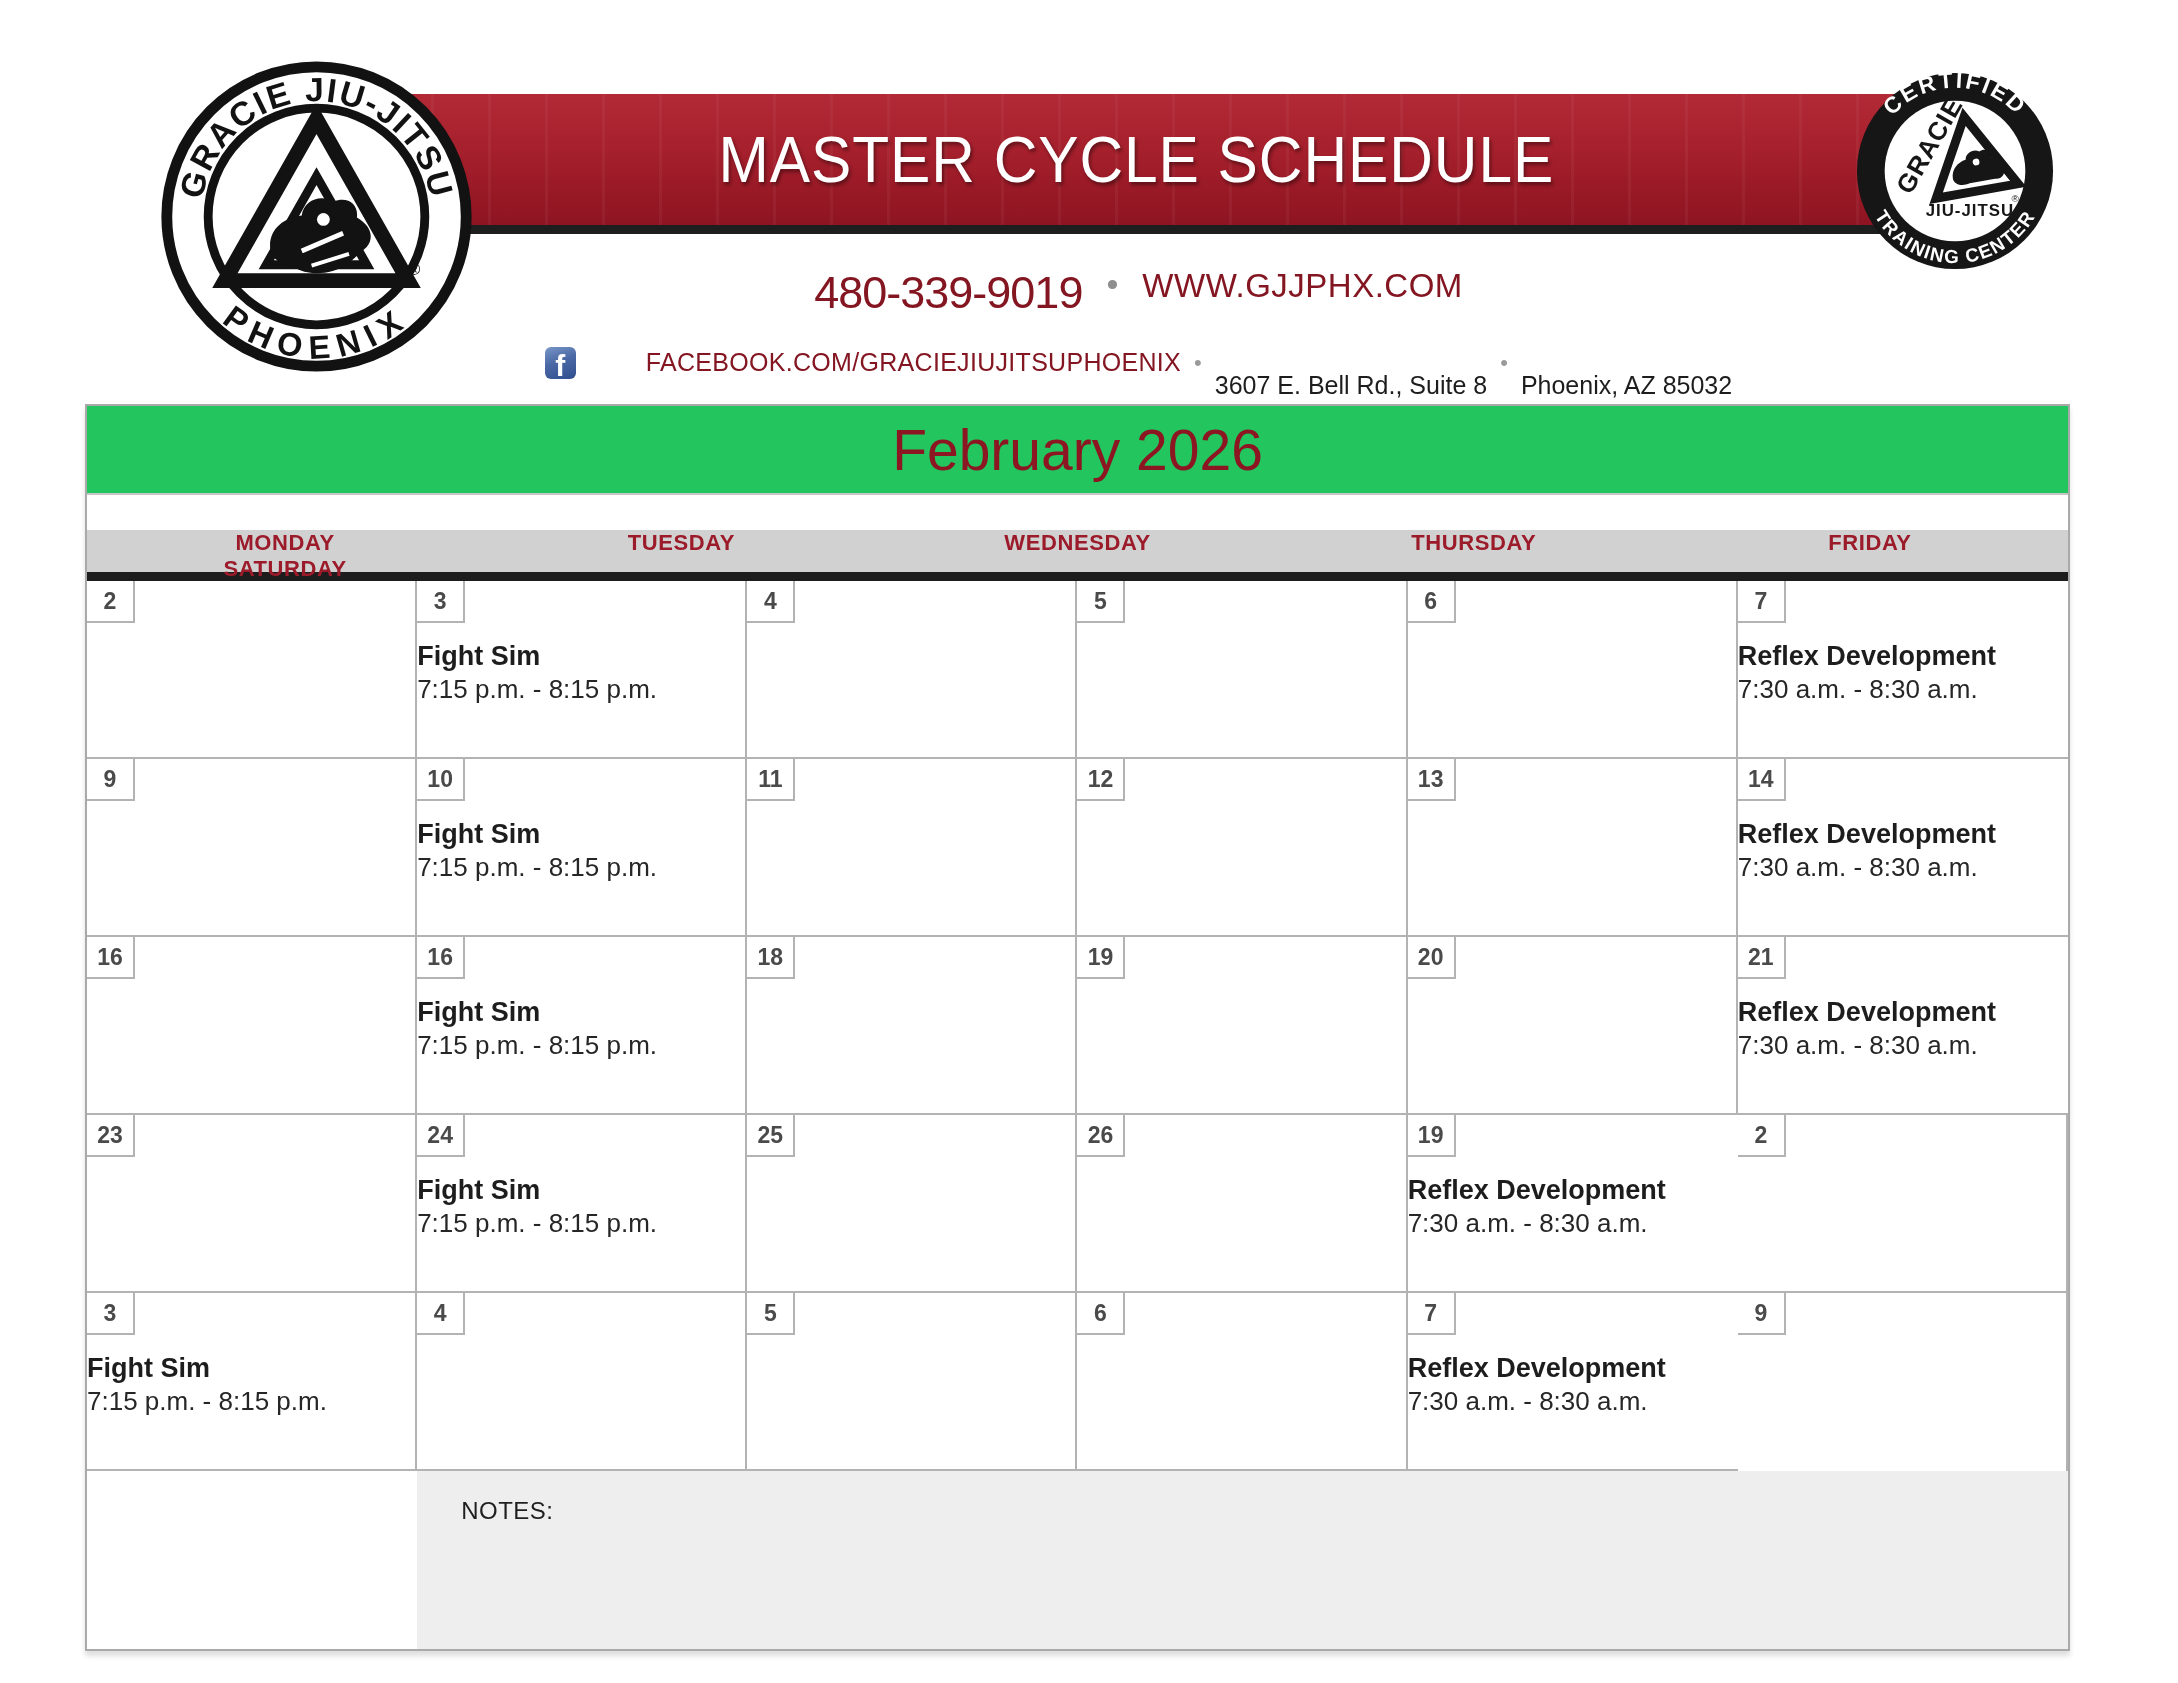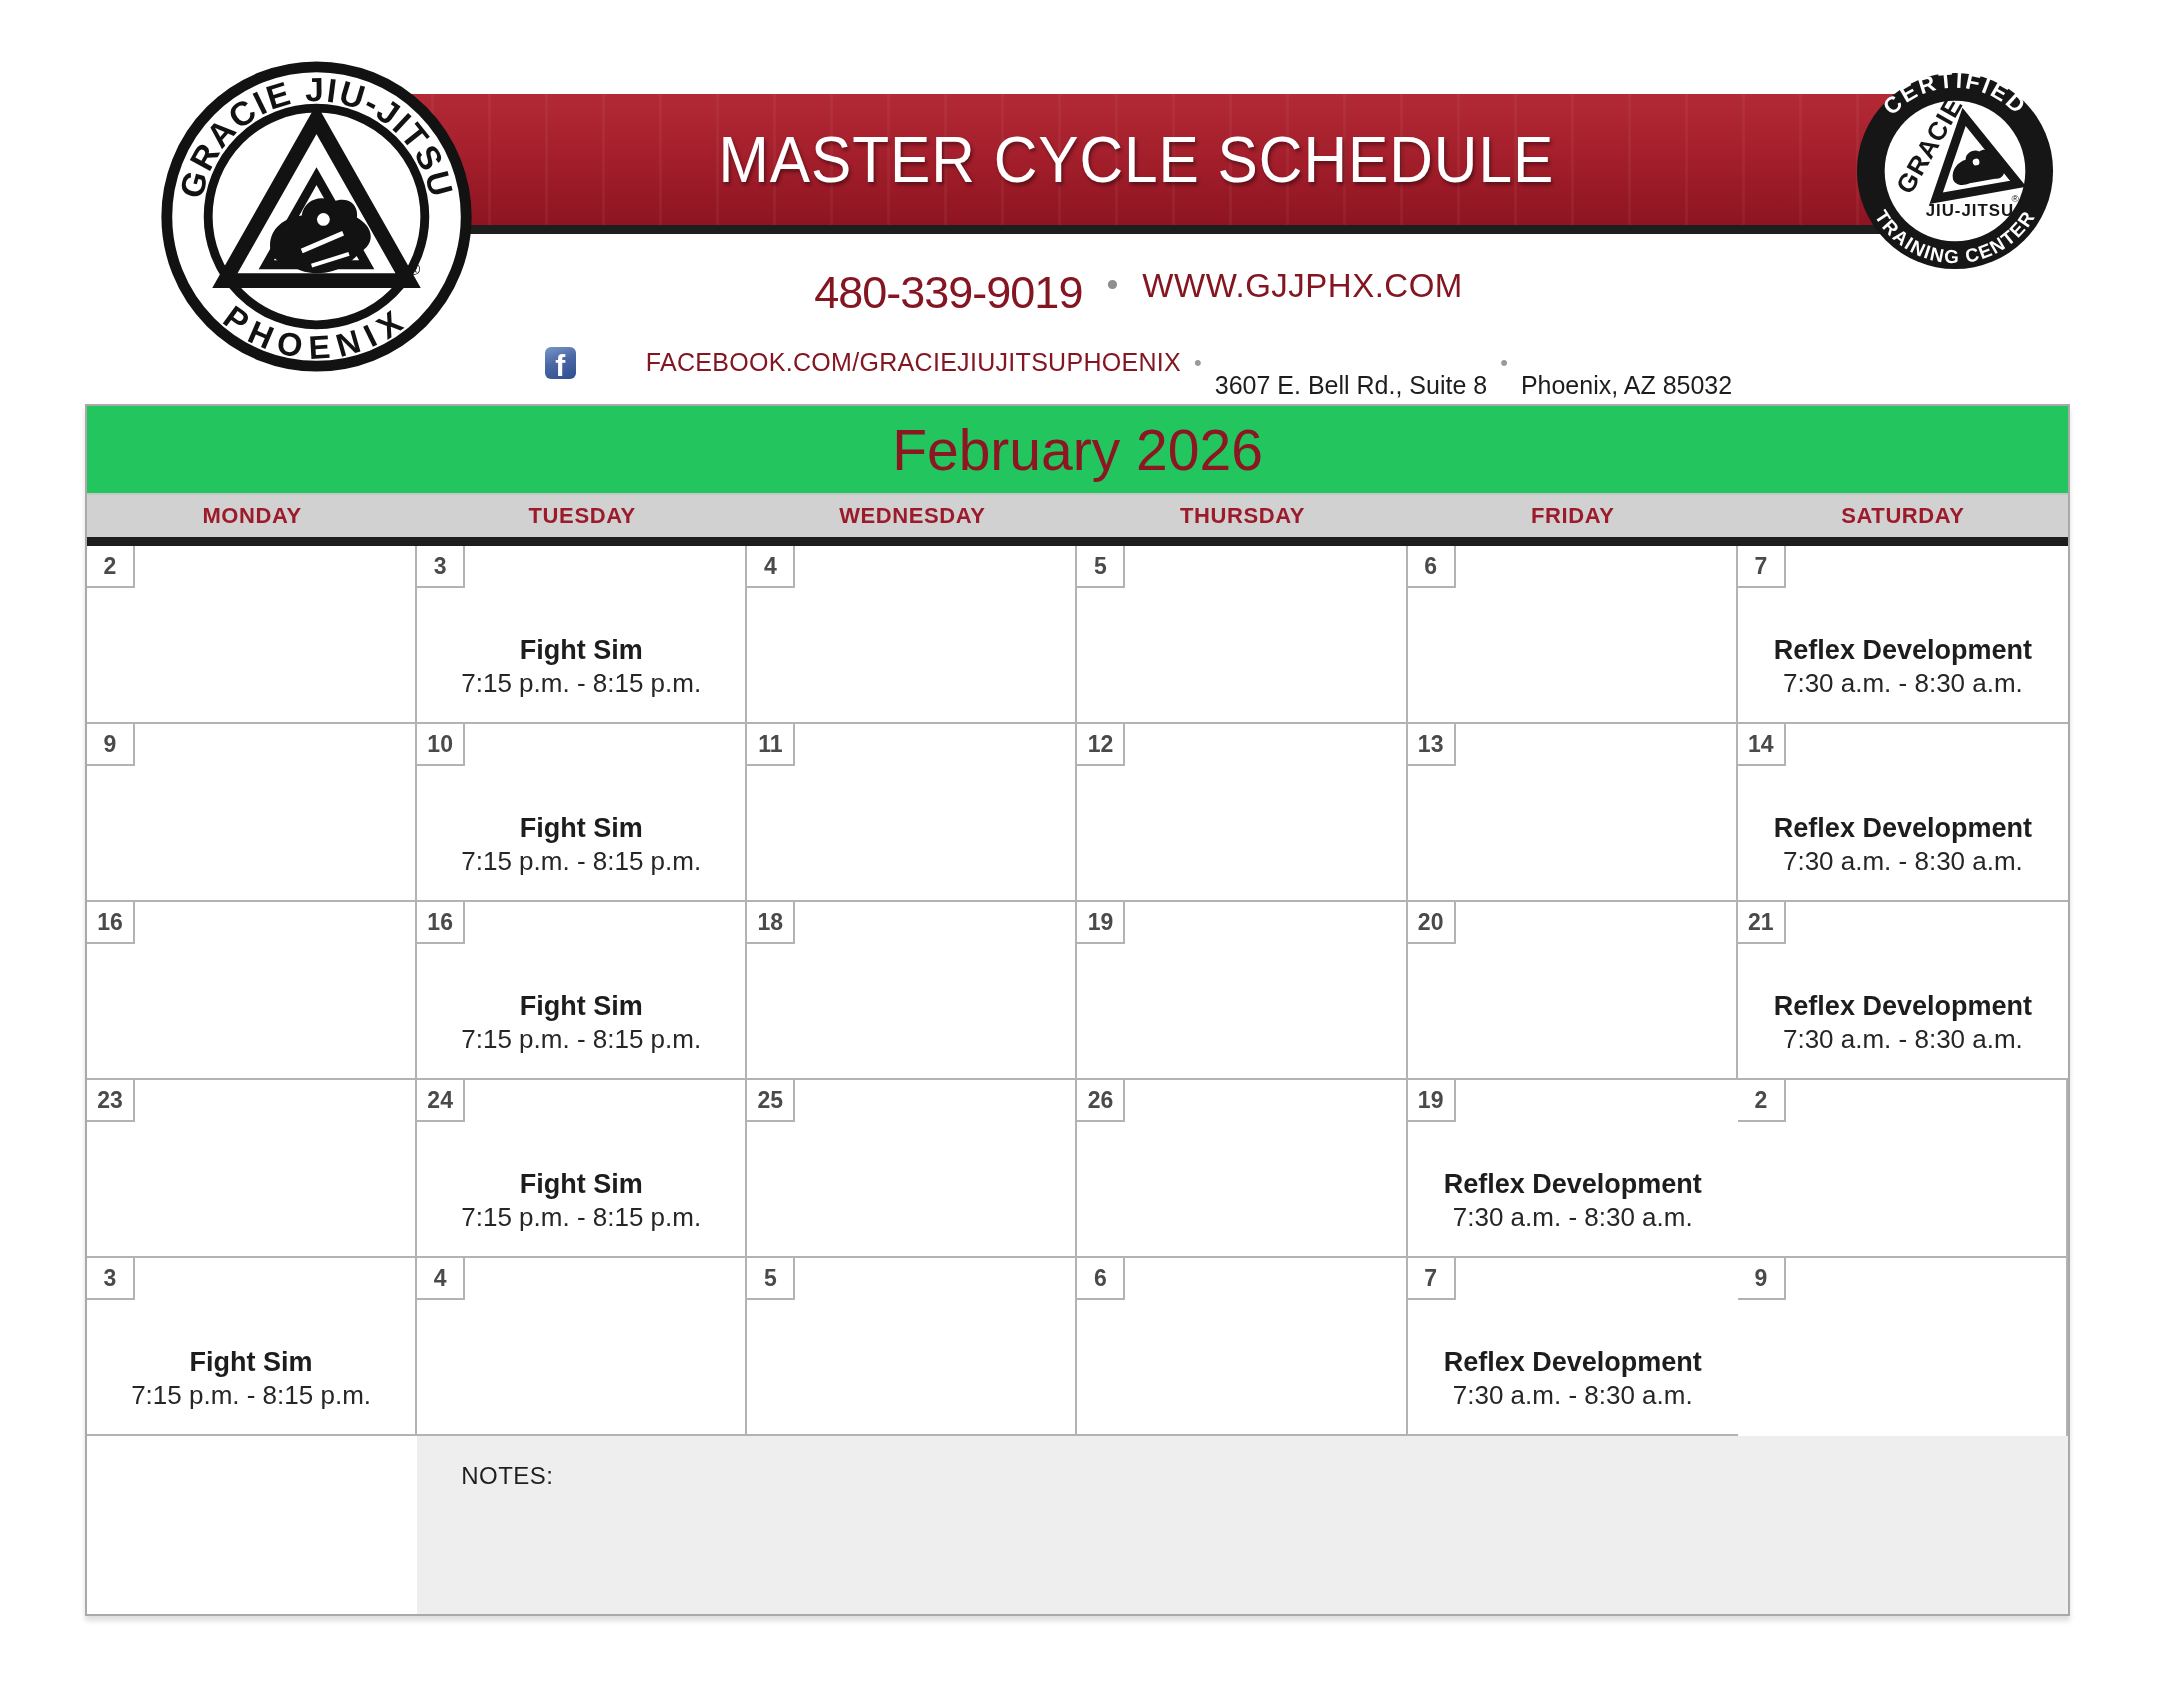--- a/index.html
+++ b/index.html
@@ -58,39 +58,39 @@
     position:absolute; left:85px; top:404px; width:1981px;
     border:2px solid #a9a9a9; background:#fff;
     box-shadow:0 5px 5px rgba(0,0,0,0.13);
   }
   .cal-title-band {
     height:87px; background:#22c55e; border-bottom:2px solid #c6c6c6;
     display:flex; align-items:center; justify-content:center;
   }
   .cal-title { font-size:57px; color:#8c1622; letter-spacing:0px; }
 
-  .day-header-row { display:grid; grid-template-columns:repeat(6,1fr); height:42px; background:#d1d1d1; }
+  .day-header-row { display:grid; grid-template-columns:repeat(5,1fr); height:42px; background:#d1d1d1;margin-top:35px; }
   .day-header {
     display:flex; align-items:center; justify-content:center;
     color:#9c1b2a; font-size:22px; font-weight:600; letter-spacing:0.6px;
   }
   .black-bar { height:9px; background:#1d1d1d; }
 
   .cal-grid { display:grid; grid-template-columns:repeat(6,1fr); grid-auto-rows:178px; background:#fff; }
   .cell { position:relative; border-right:2px solid #b3b3b3; border-bottom:2px solid #b3b3b3; background:#fff; }
   .cell.c6 { border-right:none; }
   .cell.last { border-bottom:none; }
 
   .datebox {
     position:absolute; top:0; left:0; width:46px; height:40px; background:#fff;
     border-right:2px solid #b3b3b3; border-bottom:2px solid #b3b3b3;
     display:flex; align-items:center; justify-content:center;
     font-size:23px; font-weight:700; color:#4a4a4a;
   }
-  .event { margin-top:88px; text-align:center; }
+  .event { margin-top:59px; }
   .ev-title { font-size:27px; font-weight:700; color:#1d1d1d; line-height:33px; }
   .ev-time  { font-size:26px; color:#262626; line-height:33px; }
 
   .notes-cell {
     grid-column:2 / 7; background:#eeeeee; border-bottom:none;
     padding:26px 0 0 44px; font-size:24px; color:#1f1f1f; letter-spacing:0.5px;
     box-sizing:border-box;
   }
 </style>
 </head>

